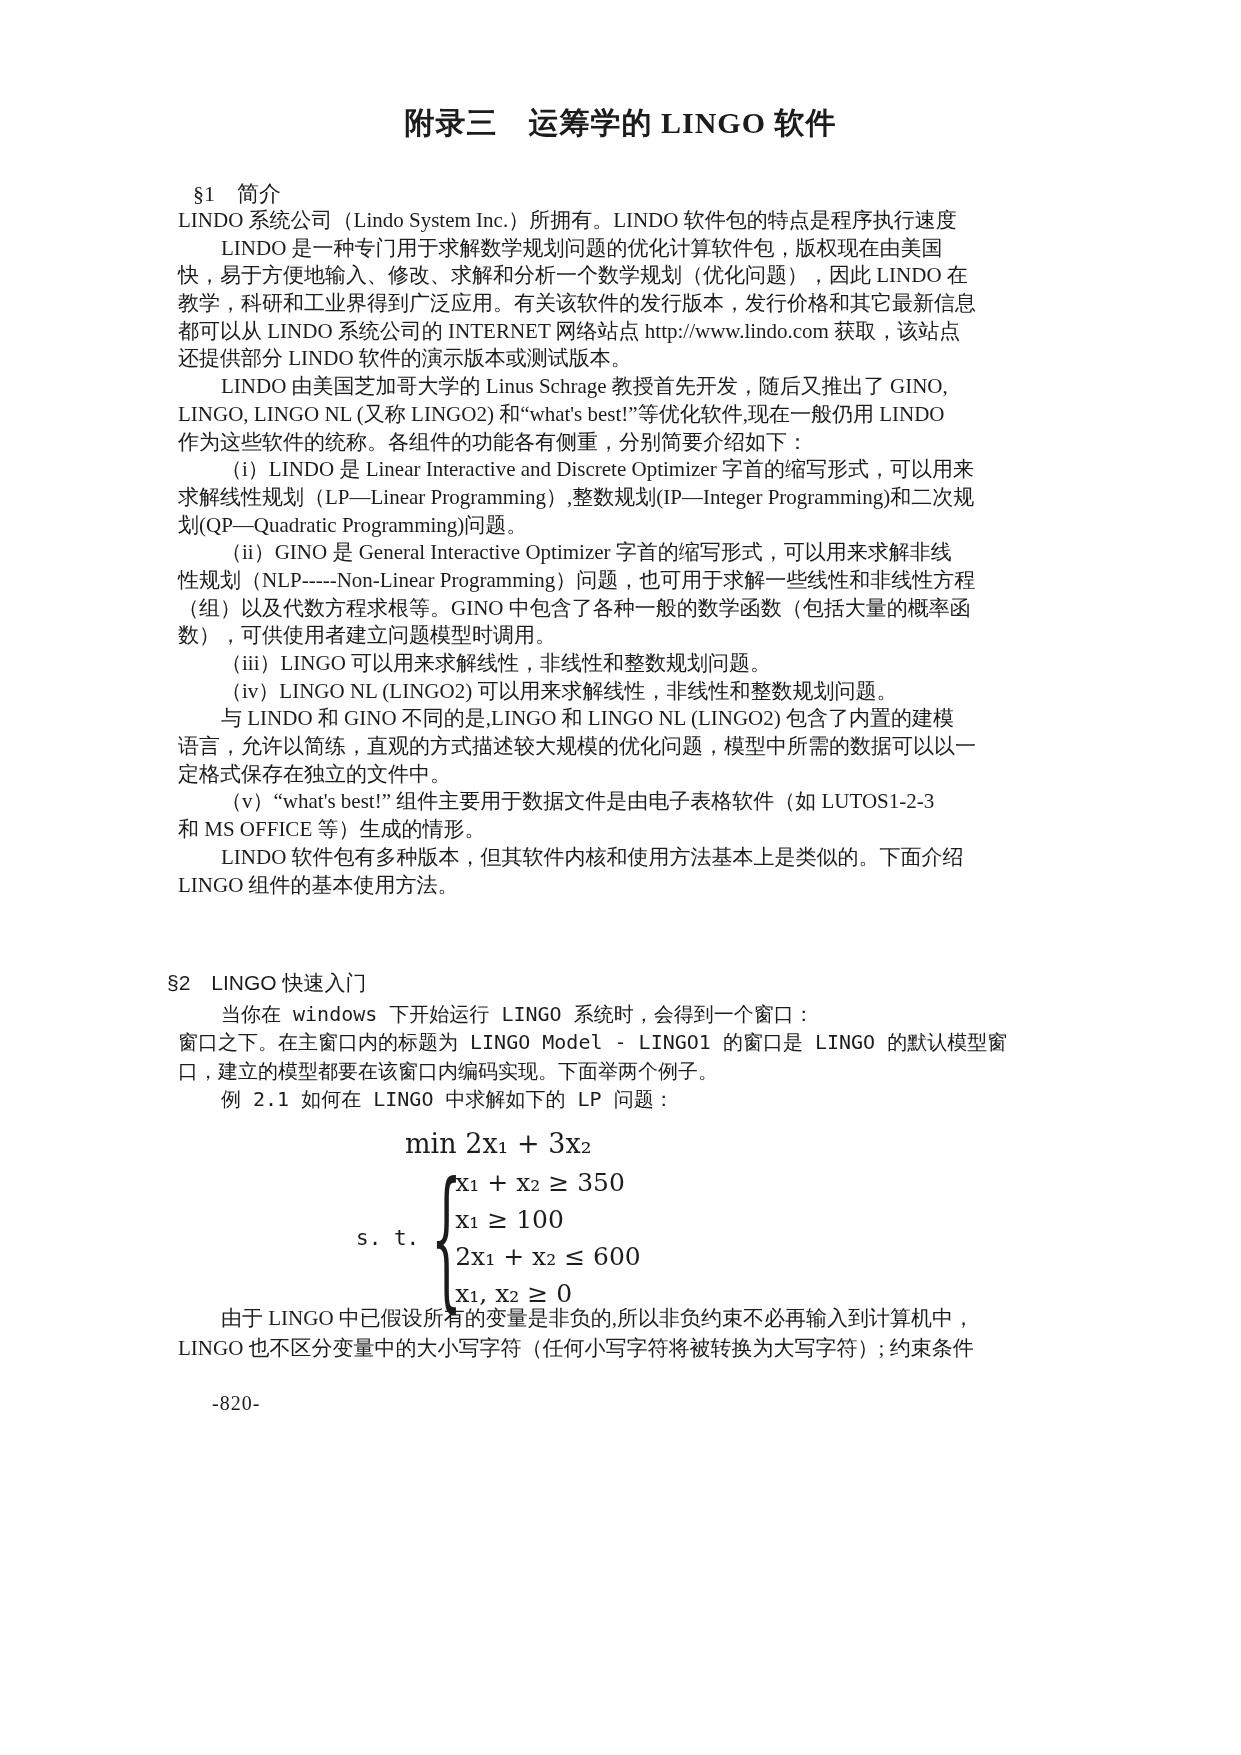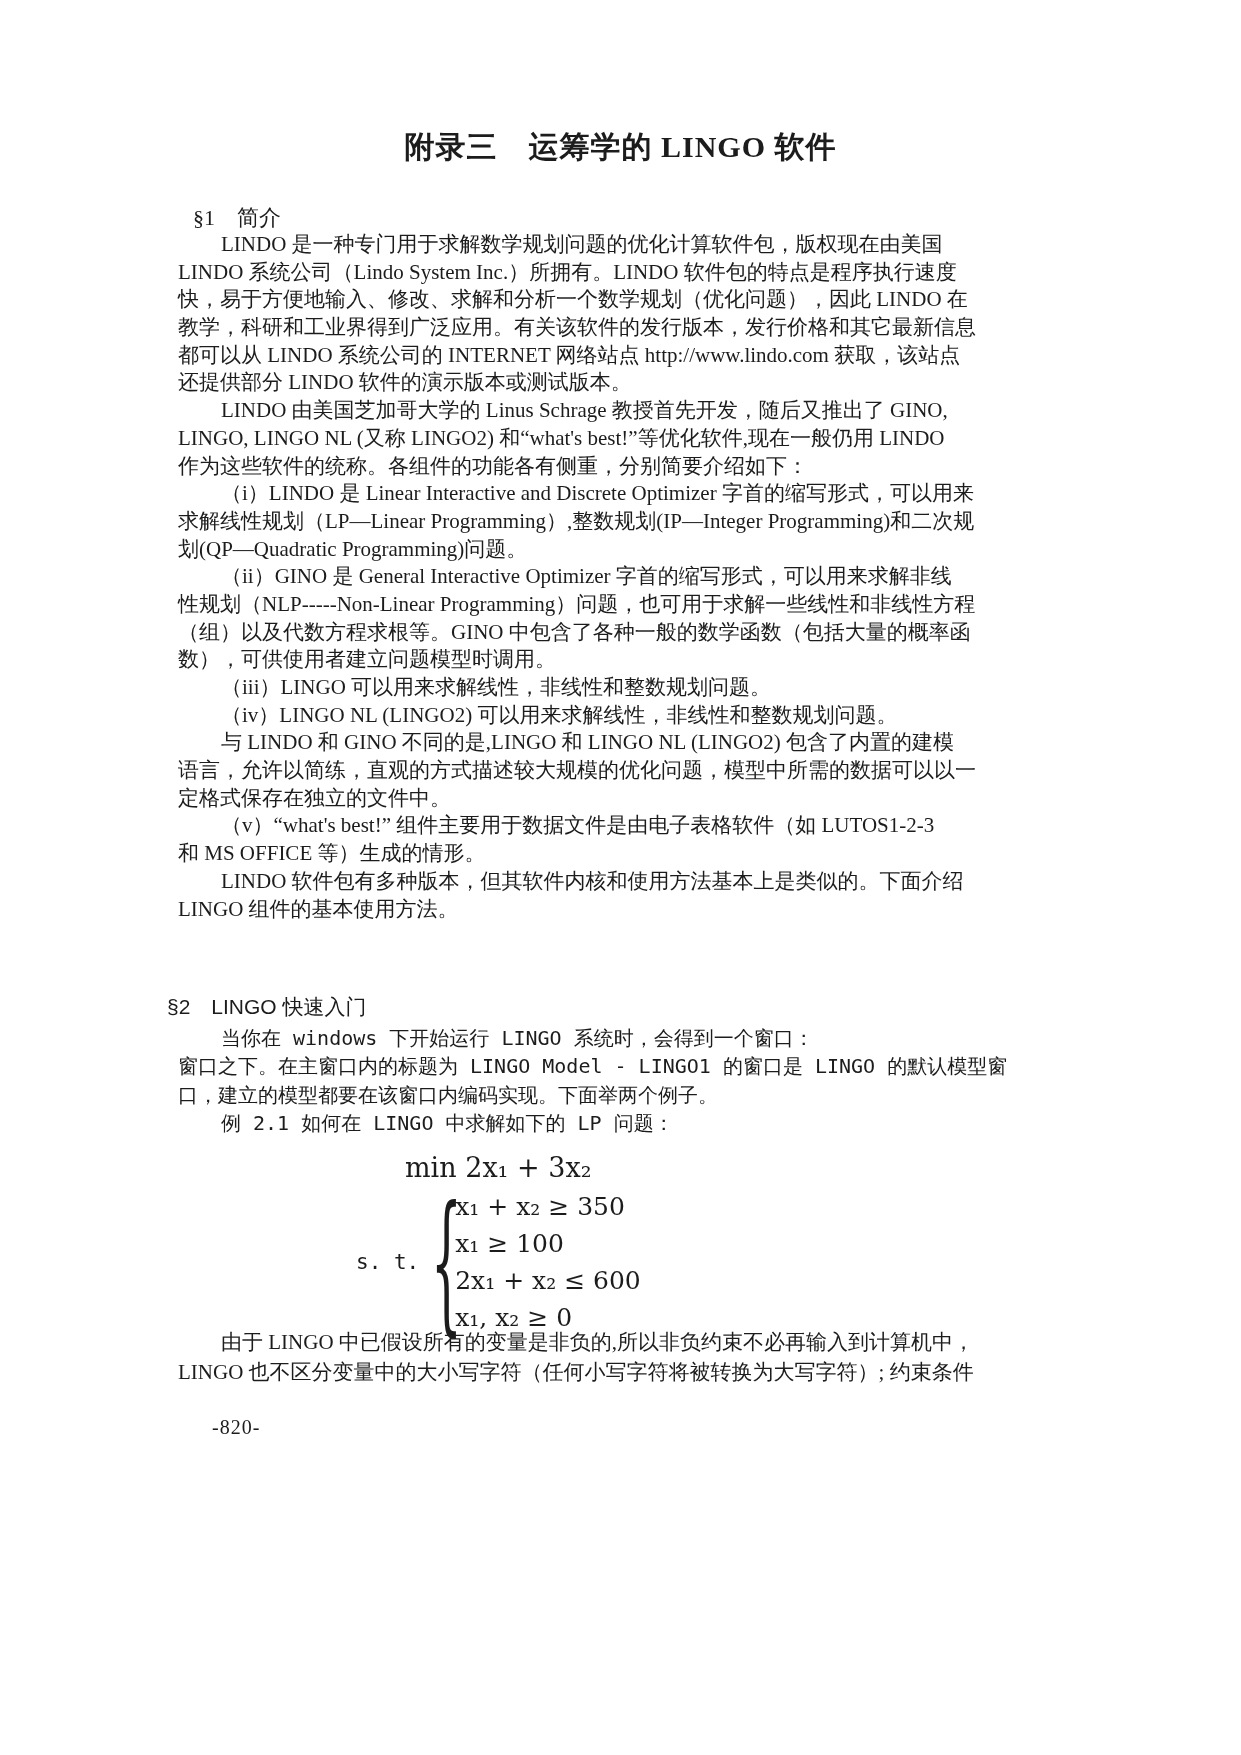--- a/index.html
+++ b/index.html
@@ -1,21 +1,21 @@
 <!DOCTYPE html>
 <html><head>
 <meta charset="utf-8">
 <style>
   html,body{margin:0;padding:0;}
   body{
     width:1241px;height:1755px;background:#ffffff;position:relative;
     font-family:"Liberation Serif","DejaVu Serif",serif;color:#1c1c1c;
     overflow:hidden;
   }
-  .abs{position:absolute;margin-top:24px;}
+  .abs{position:absolute;}
   .title{
     top:103px;left:0;width:1241px;text-align:center;
     font-size:30px;font-weight:bold;letter-spacing:1px;
   }
   .h1{top:179px;left:193px;font-size:22px;}
   .h2{top:969px;left:167px;font-size:21px;font-family:Liberation Sans, sans-serif;}
   .block{left:178px;width:900px;}
   .s1{top:207px;}
   .s2{top:1000px;font-family:"DejaVu Sans Mono","Liberation Serif",serif;}
   .s2 .ln{line-height:28.4px;height:28.4px;font-size:20px;}
@@ -42,22 +42,22 @@
   .pagenum{top:1392px;left:212px;font-size:20px;letter-spacing:1px;}
 </style>
 </head>
 <body>
 
 <div class="abs title">附录三　运筹学的 LINGO 软件</div>
 
 <div class="abs h1">§1　简介</div>
 
 <div class="abs block s1">
+  <div class="ln">LINDO 系统公司（Lindo System Inc.）所拥有。LINDO 软件包的特点是程序执行速度</div>
   <div class="ln ind">LINDO 是一种专门用于求解数学规划问题的优化计算软件包，版权现在由美国</div>
-  <div class="ln">LINDO 系统公司（Lindo System Inc.）所拥有。LINDO 软件包的特点是程序执行速度</div>
   <div class="ln">快，易于方便地输入、修改、求解和分析一个数学规划（优化问题），因此 LINDO 在</div>
   <div class="ln">教学，科研和工业界得到广泛应用。有关该软件的发行版本，发行价格和其它最新信息</div>
   <div class="ln">都可以从 LINDO 系统公司的 INTERNET 网络站点 http://www.lindo.com 获取，该站点</div>
   <div class="ln">还提供部分 LINDO 软件的演示版本或测试版本。</div>
   <div class="ln ind">LINDO 由美国芝加哥大学的 Linus Schrage 教授首先开发，随后又推出了 GINO,</div>
   <div class="ln">LINGO, LINGO NL (又称 LINGO2) 和“what's best!”等优化软件,现在一般仍用 LINDO</div>
   <div class="ln">作为这些软件的统称。各组件的功能各有侧重，分别简要介绍如下：</div>
   <div class="ln ind">（i）LINDO 是 Linear Interactive and Discrete Optimizer 字首的缩写形式，可以用来</div>
   <div class="ln">求解线性规划（LP—Linear Programming）,整数规划(IP—Integer Programming)和二次规</div>
   <div class="ln">划(QP—Quadratic Programming)问题。</div>

